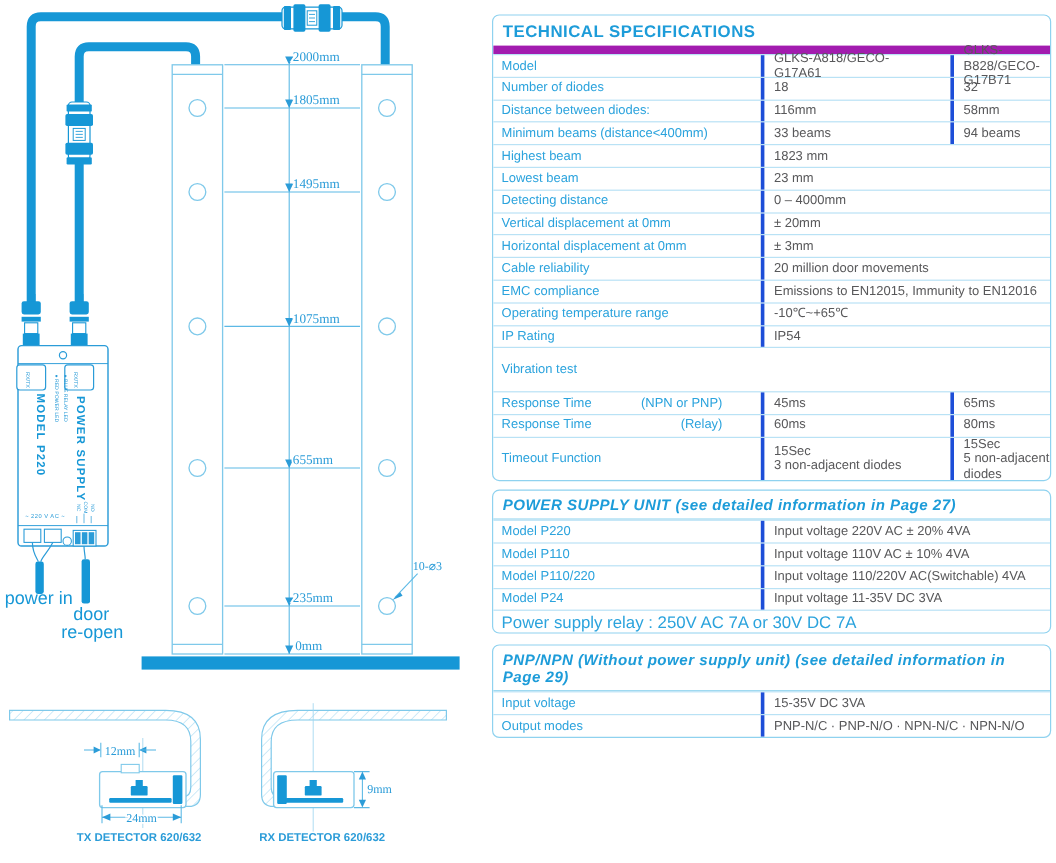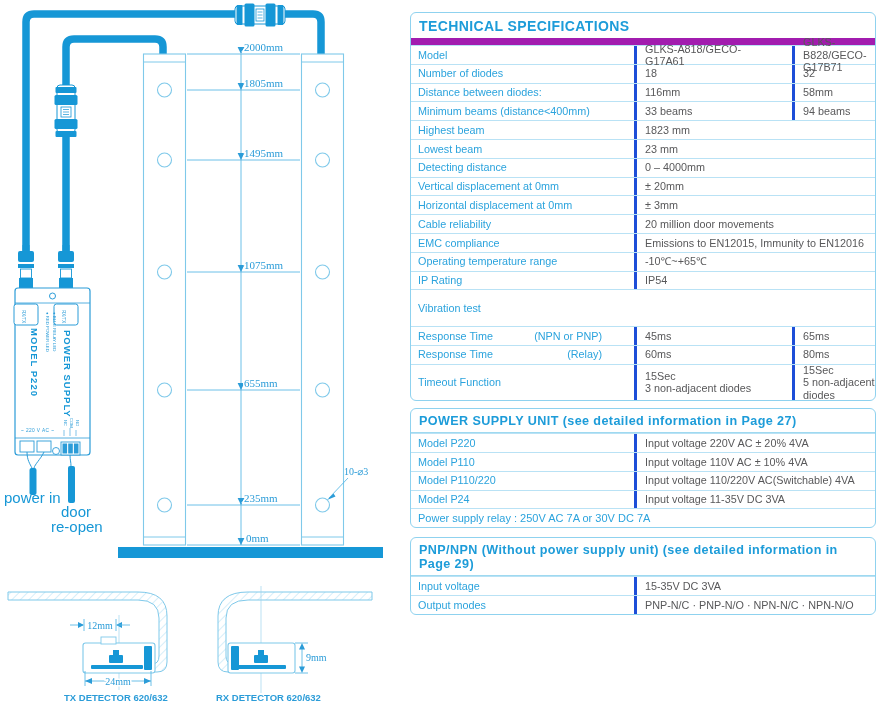--- a/index.html
+++ b/index.html
@@ -3,35 +3,35 @@
 <meta charset="utf-8">
 <style>
   html,body{margin:0;padding:0;background:#fff;}
   #stage{position:relative;width:880px;height:719px;background:#fff;overflow:hidden;
          font-family:"Liberation Sans",sans-serif;}
   
   .panel{position:absolute;left:410px;top:12px;width:466px;}
   .specbox{border:1px solid #8fd2ef;border-radius:6px;background:#fff;overflow:hidden;}
   .box-title{color:#1d9cd9;font-size:14px;font-weight:600;letter-spacing:.4px;
              padding:5px 8px 4px 8px;border-bottom:7px solid #a21caf;}
-  .box-title.sub{font-size:12.6px;border-bottom:1px solid #9fd9f0;padding:5px 8px 4px 8px;}
+  .box-title.sub{font-size:12.6px;border-bottom:1px solid #9fd9f0;padding:5px 8px 4px 8px;font-style:italic;}
   .trow{display:flex;align-items:center;height:17.8px;border-top:1px solid #b9e2f5;
         font-size:10.8px;line-height:1.15;}
   .trow:first-of-type{border-top:none;}
   .trow.tall{height:35.6px;}
   .tlabel{width:184px;flex:0 0 184px;color:#2ba3dd;padding-left:7px;display:flex;
           justify-content:space-between;align-items:center;padding-right:6px;}
   .tval{border-left:3px solid #1d4ed8;padding-left:8px;color:#58585a;height:100%;
         display:flex;align-items:center;margin-left:26px;}
   .tval.c1{width:121px;flex:0 0 121px;}
   .tval.c2{flex:1;}
   .tval.span{flex:1;}
   .pre{white-space:pre-line;}
   .fullrow{display:flex;align-items:center;height:17.8px;border-top:1px solid #b9e2f5;
-           color:#2ba3dd;font-size:11px;padding-left:7px;}
+           color:#2ba3dd;font-size:14px;padding-left:7px;}
   .gap2{margin-top:7px;}
   .gap3{margin-top:9px;}
   
   .diagram{position:absolute;left:0;top:0;}
   svg text{font-family:"Liberation Sans",sans-serif;}
   .dimtext{font-family:"Liberation Serif",serif;}
 </style>
 </head>
 <body>
 

